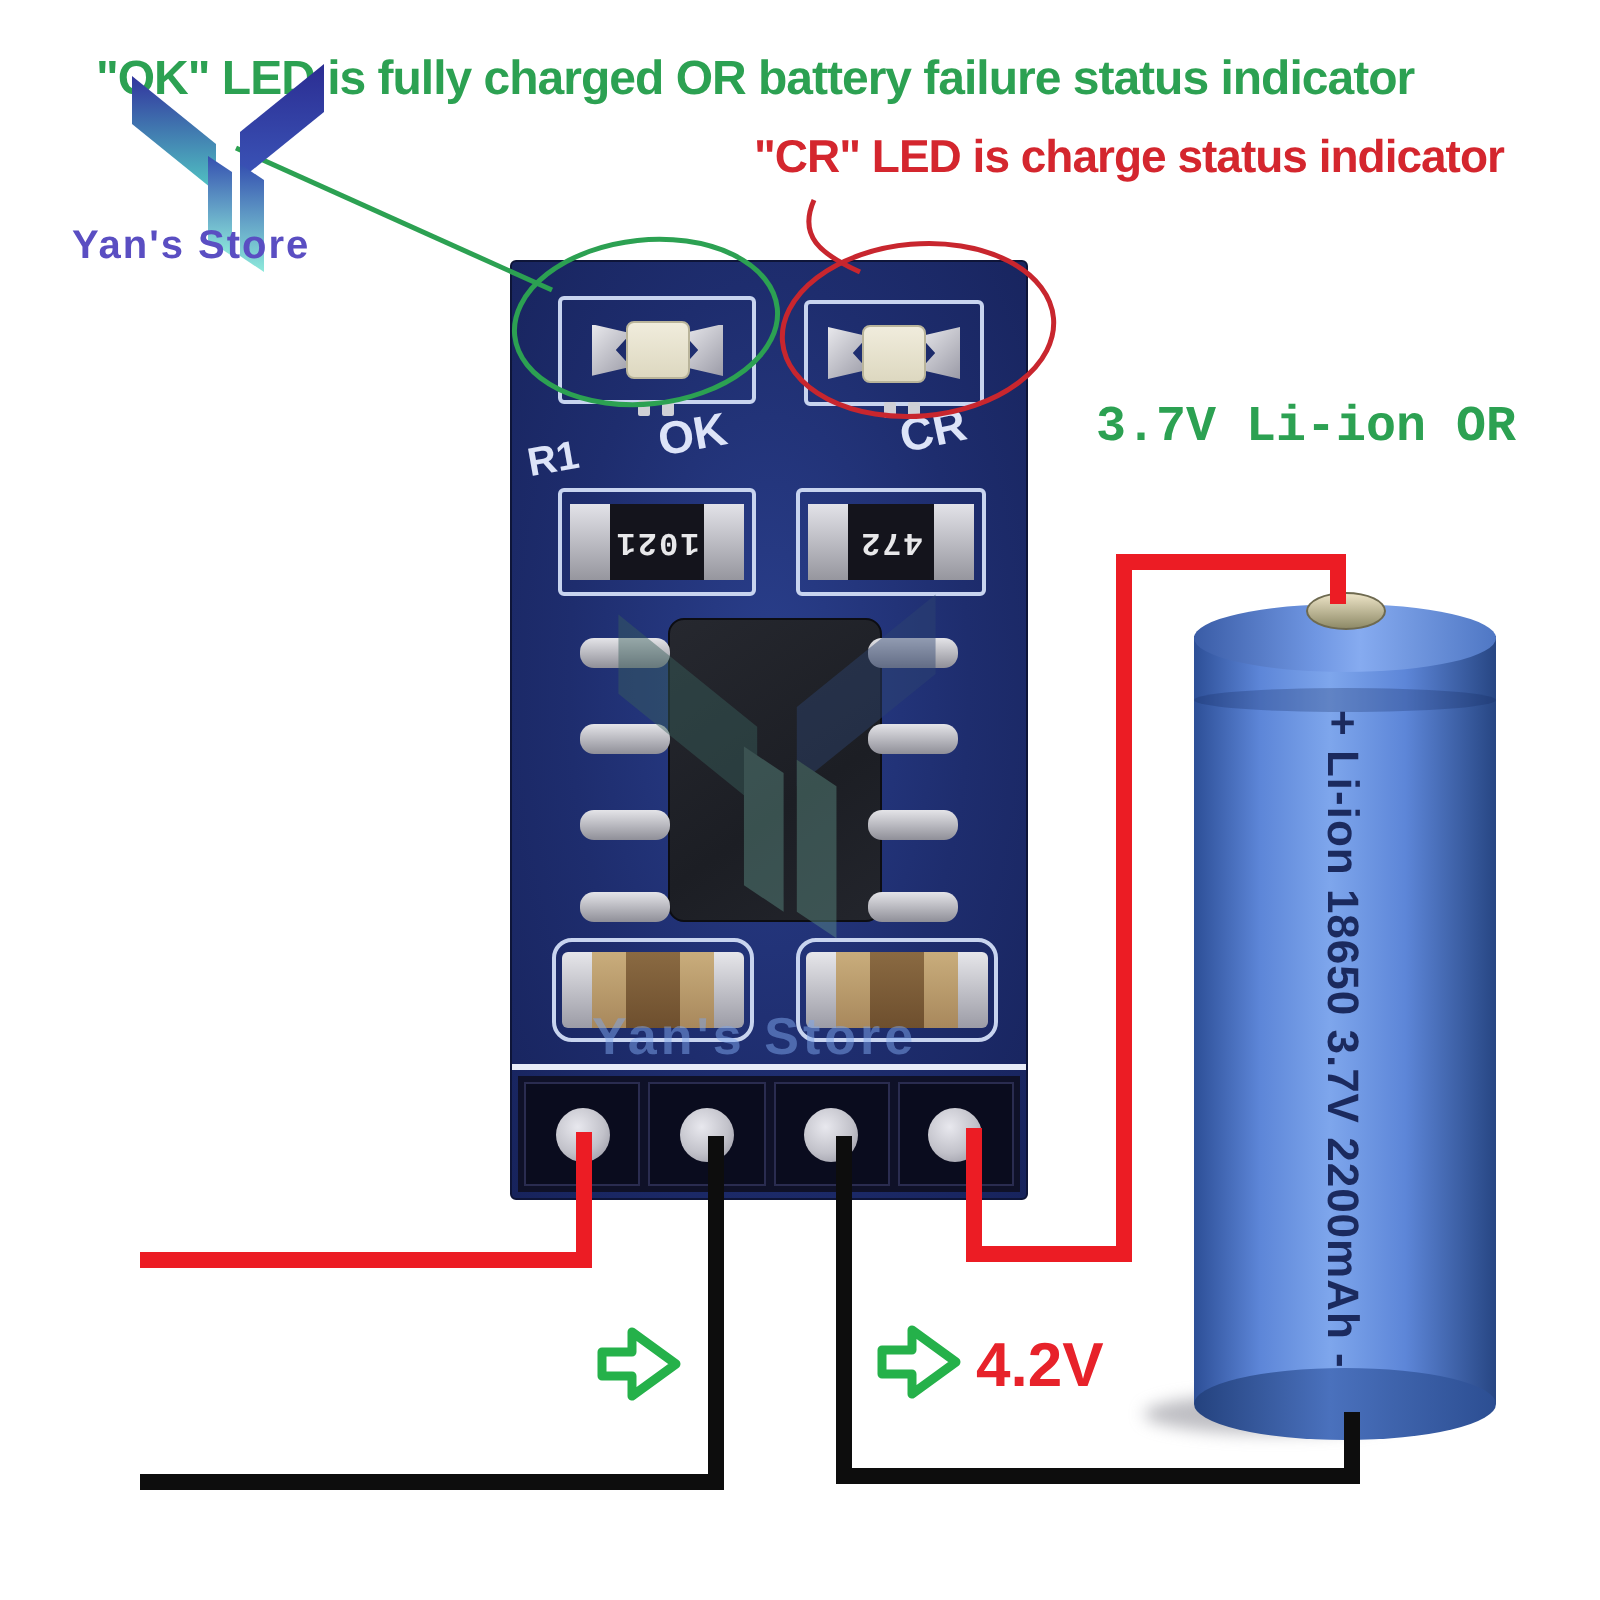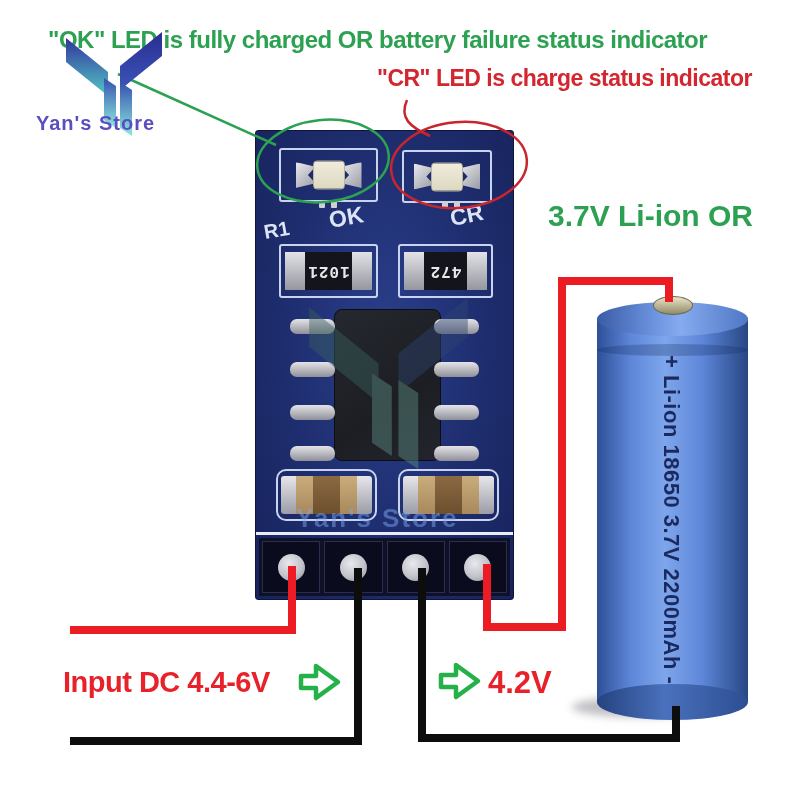--- a/index.html
+++ b/index.html
@@ -5,21 +5,21 @@
   html,body{margin:0;padding:0;background:#ffffff;}
   #stage{position:relative;width:800px;height:800px;background:#ffffff;overflow:hidden;
          font-family:"Liberation Sans","DejaVu Sans",sans-serif;}
   .abs{position:absolute;}
 
   
   .green-title{left:48px;top:26px;font-size:24px;font-weight:700;color:#2ca152;
                white-space:nowrap;letter-spacing:-0.5px;z-index:7;}
   .red-title{left:377px;top:65px;font-size:23px;font-weight:700;color:#d4262e;
              white-space:nowrap;letter-spacing:-0.5px;z-index:7;}
-  .batt-note{font-size:30px;font-weight:700;color:#2ca152;white-space:nowrap;z-index:7;}
+  .batt-note{font-size:25px;font-weight:700;color:#2ca152;white-space:nowrap;z-index:7;font-family:Liberation Mono, monospace;}
   .note1{left:548px;top:199px;}
   .note2{left:548px;top:237px;}
   .vin-plus{left:74px;top:582px;font-size:34px;font-weight:700;color:#e7222a;z-index:7;}
   .input-dc{left:63px;top:666px;font-size:29px;font-weight:700;color:#e7222a;
             letter-spacing:-0.5px;white-space:nowrap;z-index:7;}
   .out-42{left:488px;top:665px;font-size:31px;font-weight:700;color:#e7222a;z-index:7;}
   .vin-minus{left:70px;top:739px;font-size:40px;font-weight:700;color:#141414;z-index:7;}
 
   
   .logo-svg{left:58px;top:32px;z-index:10;}
@@ -242,21 +242,20 @@
           <stop offset="1" stop-color="#8deadb"></stop>
       </linearGradient>
     </defs>
     <polygon points="8,6 50,40 50,64 8,30" fill="url(#g1)"></polygon>
     <polygon points="104,0 62,34 62,58 104,24" fill="url(#g2)"></polygon>
     <polygon points="46,46 58,54 58,96 46,88" fill="url(#g3)"></polygon>
     <polygon points="62,50 74,58 74,104 62,96" fill="url(#g3)"></polygon>
   </svg>
   <div class="abs store-name">Yan's Store</div>
 
-  <div class="abs input-dc">Input DC 4.4-6V</div>
   <svg class="abs" style="left:296px;top:660px;z-index:7;" width="48" height="44">
     <path d="M5 16 h15 v-10 l22 16 l-22 16 v-10 H5 z" fill="#ffffff" stroke="#25b14a" stroke-width="4.5" stroke-linejoin="round"></path>
   </svg>
   <svg class="abs" style="left:436px;top:659px;z-index:7;" width="48" height="44">
     <path d="M5 16 h15 v-10 l22 16 l-22 16 v-10 H5 z" fill="#ffffff" stroke="#25b14a" stroke-width="4.5" stroke-linejoin="round"></path>
   </svg>
   <div class="abs out-42">4.2V</div>
 
 </div>
 

